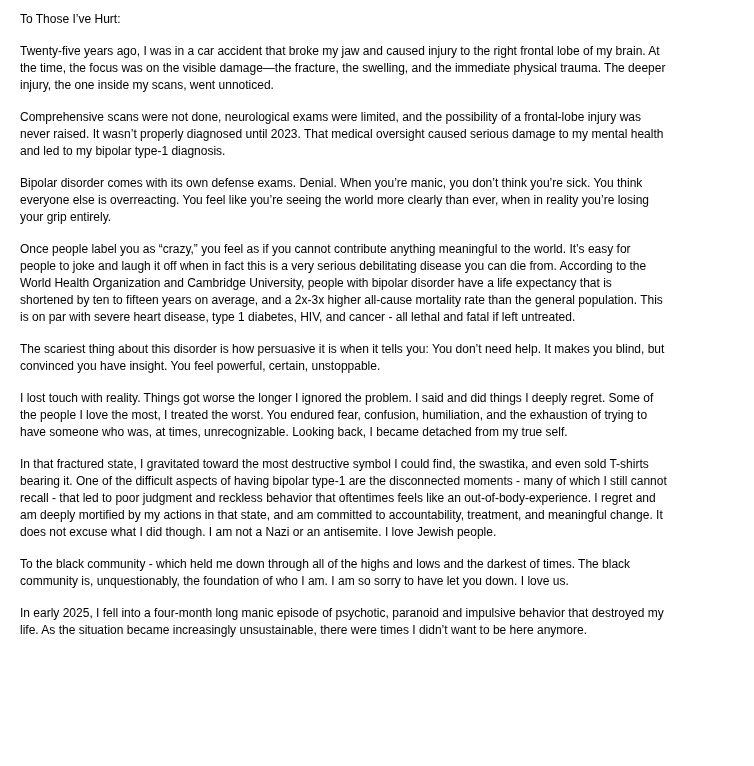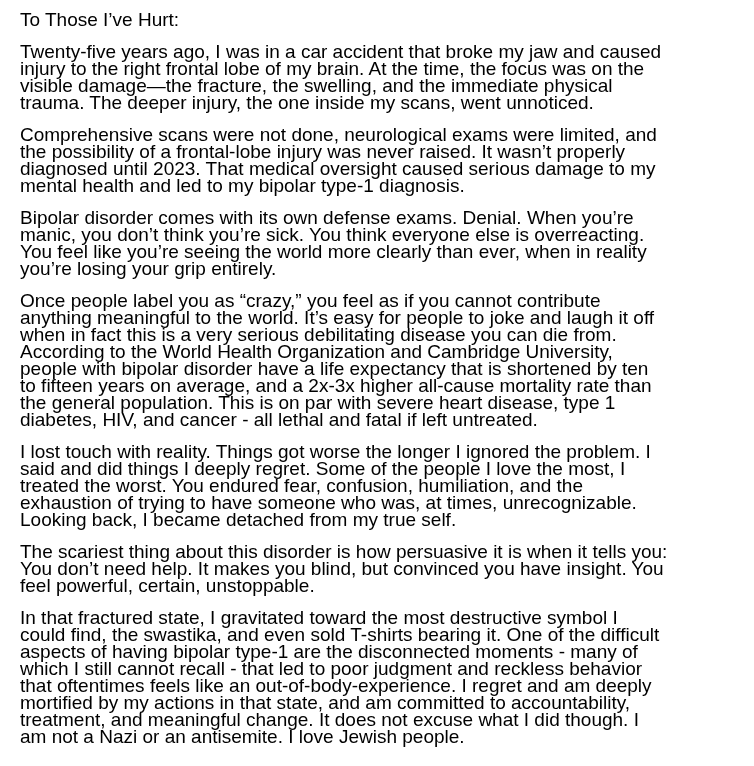--- a/index.html
+++ b/index.html
@@ -14,21 +14,21 @@
   }
   .page {
     box-sizing: border-box;
     padding: 11px 20px 0 20px;
     width: 754px;
     height: 766px;
   }
   .letter {
     width: 648px;
     font-family: "Liberation Sans", "DejaVu Sans", sans-serif;
-    font-size: 19px;
+    font-size: 12px;
     line-height: 17px;
     color: #000000;
     letter-spacing: 0;
   }
   .letter p {
     margin: 0 0 15px 0;
     padding: 0;
   }
   .letter p:last-child {
     margin-bottom: 0;
@@ -37,17 +37,19 @@
 </head>
 <body>
 
 <div class="page">
   <div class="letter">
     <p>To Those I’ve Hurt:</p>
     <p>Twenty-five years ago, I was in a car accident that broke my jaw and caused injury to the right frontal lobe of my brain. At the time, the focus was on the visible damage—the fracture, the swelling, and the immediate physical trauma. The deeper injury, the one inside my scans, went unnoticed.</p>
     <p>Comprehensive scans were not done, neurological exams were limited, and the possibility of a frontal-lobe injury was never raised. It wasn’t properly diagnosed until 2023. That medical oversight caused serious damage to my mental health and led to my bipolar type-1 diagnosis.</p>
     <p>Bipolar disorder comes with its own defense exams. Denial. When you’re manic, you don’t think you’re sick. You think everyone else is overreacting. You feel like you’re seeing the world more clearly than ever, when in reality you’re losing your grip entirely.</p>
     <p>Once people label you as “crazy,” you feel as if you cannot contribute anything meaningful to the world. It’s easy for people to joke and laugh it off when in fact this is a very serious debilitating disease you can die from. According to the World Health Organization and Cambridge University, people with bipolar disorder have a life expectancy that is shortened by ten to fifteen years on average, and a 2x-3x higher all-cause mortality rate than the general population. This is on par with severe heart disease, type 1 diabetes, HIV, and cancer - all lethal and fatal if left untreated.</p>
+    <p>The scariest thing about this disorder is how persuasive it is when it tells you: You don’t need help. It makes you blind, but convinced you have insight. You feel powerful, certain, unstoppable.</p>
     <p>I lost touch with reality. Things got worse the longer I ignored the problem. I said and did things I deeply regret. Some of the people I love the most, I treated the worst. You endured fear, confusion, humiliation, and the exhaustion of trying to have someone who was, at times, unrecognizable. Looking back, I became detached from my true self.</p>
-    <p>The scariest thing about this disorder is how persuasive it is when it tells you: You don’t need help. It makes you blind, but convinced you have insight. You feel powerful, certain, unstoppable.</p>
     <p>In that fractured state, I gravitated toward the most destructive symbol I could find, the swastika, and even sold T-shirts bearing it. One of the difficult aspects of having bipolar type-1 are the disconnected moments - many of which I still cannot recall - that led to poor judgment and reckless behavior that oftentimes feels like an out-of-body-experience. I regret and am deeply mortified by my actions in that state, and am committed to accountability, treatment, and meaningful change. It does not excuse what I did though. I am not a Nazi or an antisemite. I love Jewish people.</p>
+    <p>To the black community - which held me down through all of the highs and lows and the darkest of times. The black community is, unquestionably, the foundation of who I am. I am so sorry to have let you down. I love us.</p>
+    <p>In early 2025, I fell into a four-month long manic episode of psychotic, paranoid and impulsive behavior that destroyed my life. As the situation became increasingly unsustainable, there were times I didn’t want to be here anymore.</p>
   </div>
 </div>
 
 </body></html>

